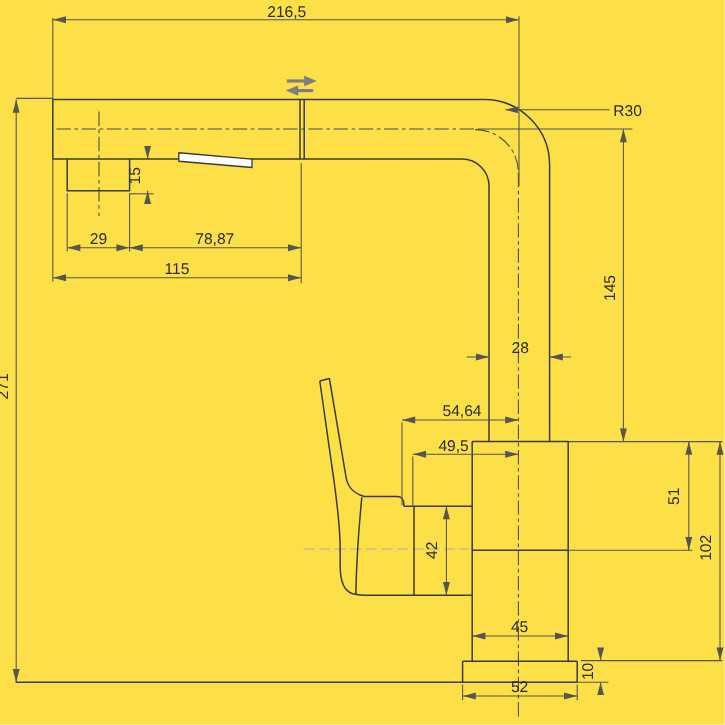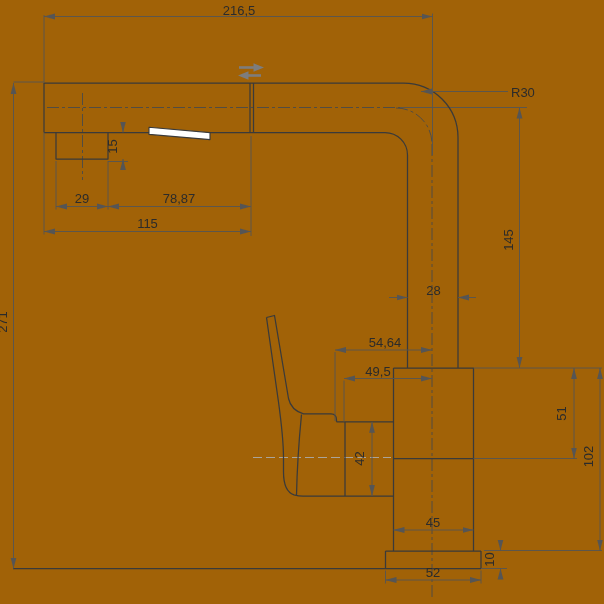--- a/index.html
+++ b/index.html
@@ -1,16 +1,16 @@
 <!DOCTYPE html>
 <html><head>
 <meta charset="utf-8">
 <style>
   html,body{margin:0;padding:0;background:#ffffff;}
-  .stage{position:relative;width:604px;height:604px;background:#a16207;overflow:hidden;
+  .stage{position:relative;width:604px;height:604px;background:#fde047;overflow:hidden;
          font-family:"Liberation Sans", sans-serif;}
   svg{position:absolute;left:0;top:0;}
   .obj{stroke:#3a3a3a;stroke-width:1.25;fill:none;stroke-linejoin:round;stroke-linecap:butt;}
   .objf{stroke:#3a3a3a;stroke-width:1.1;fill:#ffffff;stroke-linejoin:round;}
   .dim{stroke:#555555;stroke-width:0.9;fill:none;}
   .cl{stroke:#4a4a4a;stroke-width:0.9;fill:none;stroke-dasharray:12 3 3 3;}
   .clg{stroke:#ababab;stroke-width:0.9;fill:none;stroke-dasharray:9 4;}
   .dtxt{font-size:13px;fill:#2b2b2b;}
   .amid{text-anchor:middle;}
 </style>

